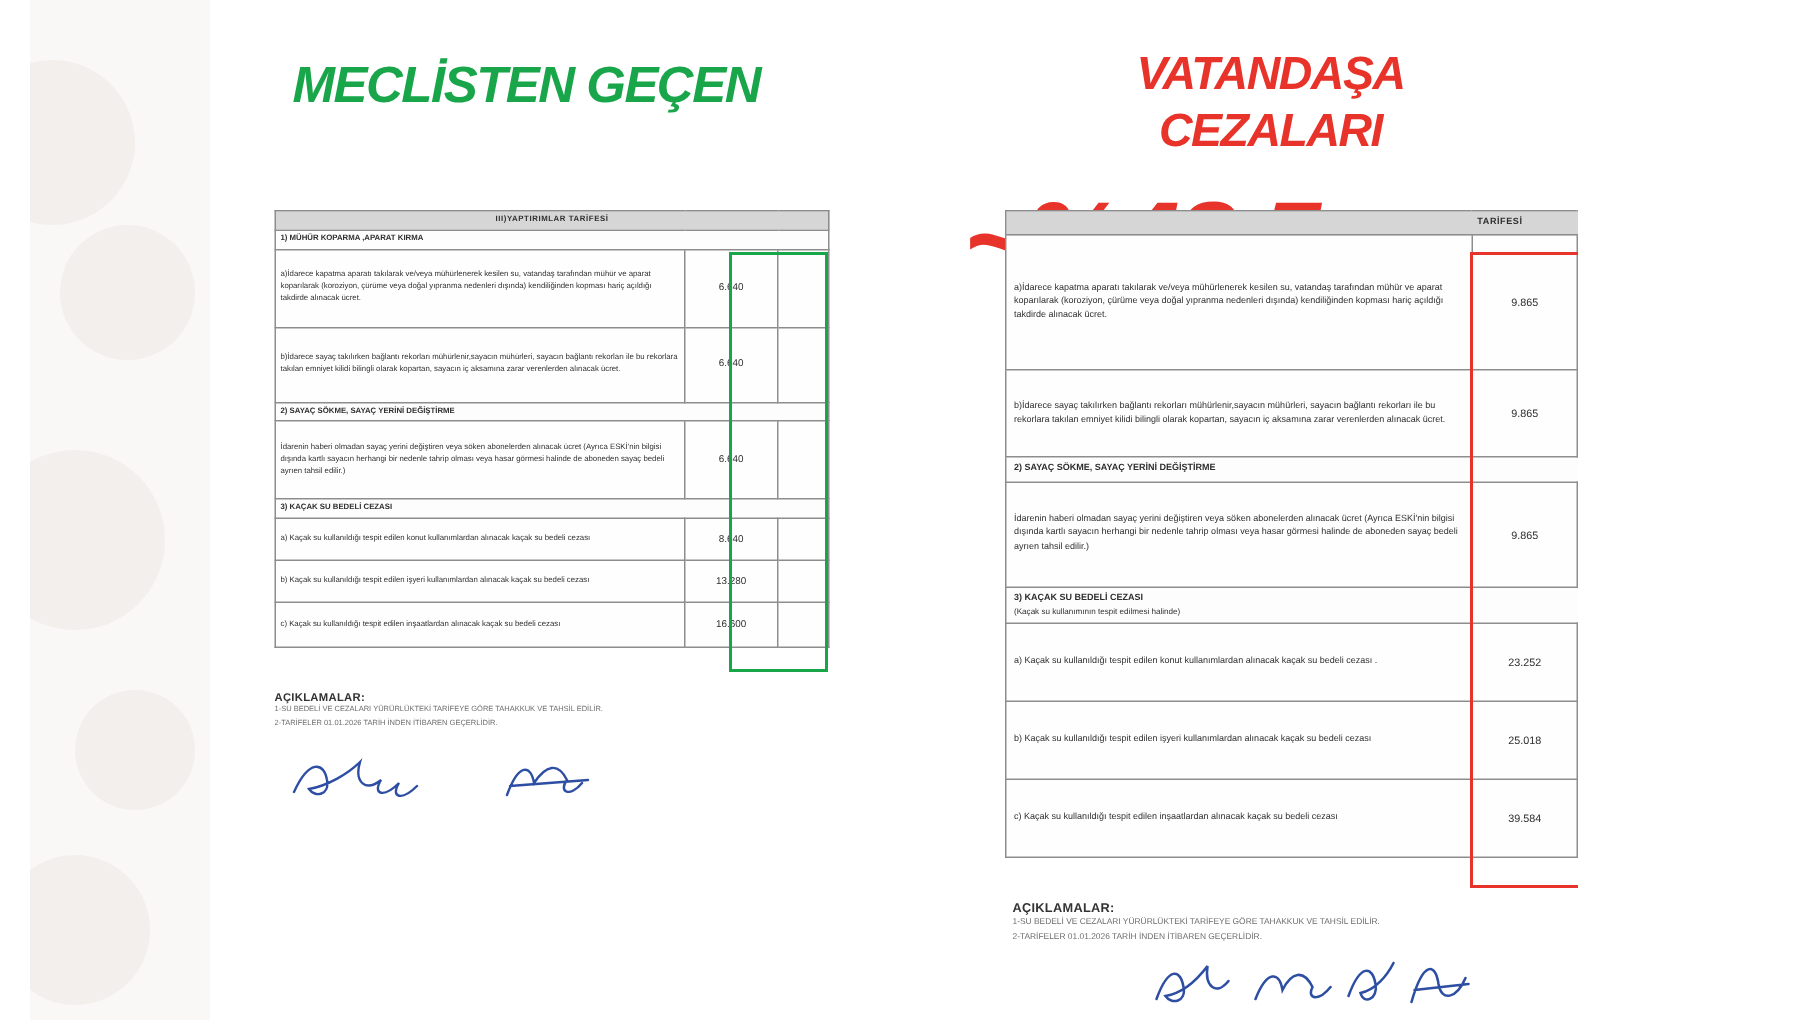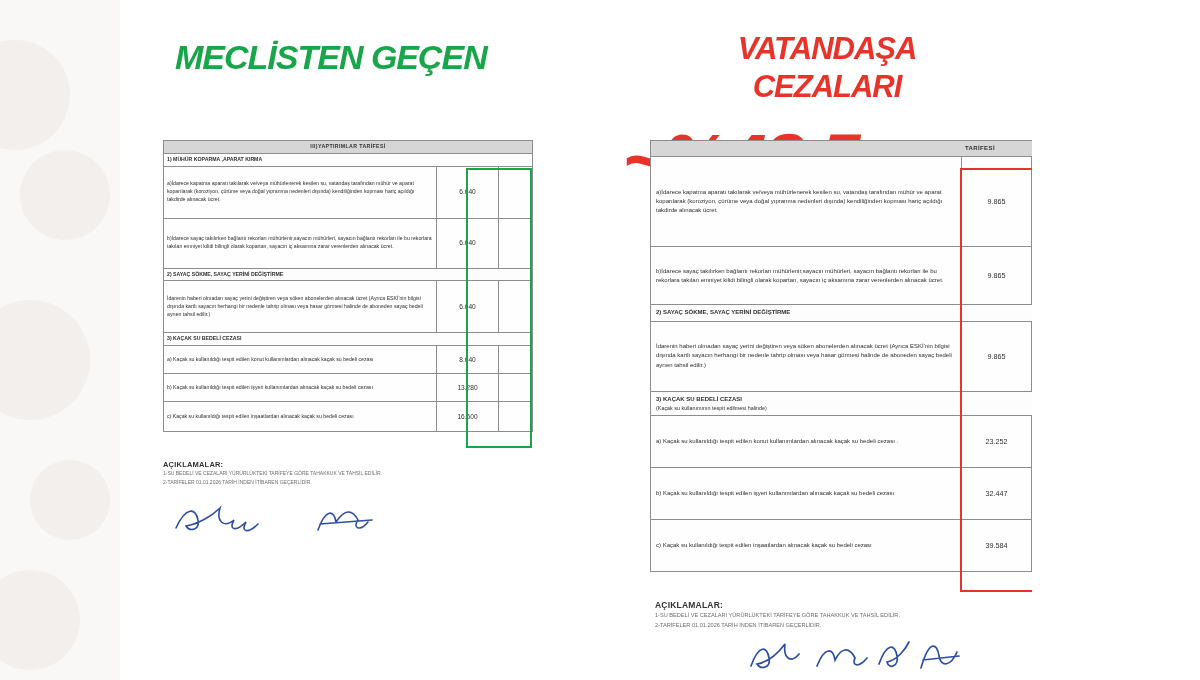--- a/index.html
+++ b/index.html
@@ -9,20 +9,21 @@
   }
   body {
     font-family: "Liberation Sans", sans-serif;
   }
   #page {
     position: relative;
     width: 1032px;
     height: 680px;
     overflow: hidden;
     background: #ffffff;
+    margin-left: 20px;
   }
   
   .bg-left {
     position: absolute;
     left: 0; top: 0;
     width: 120px; height: 680px;
     background: #faf8f6;
   }
   .bg-left .circ {
     position: absolute;
@@ -294,21 +295,21 @@
             <div style="font-weight:normal; font-size:5.4px;">(Kaçak su kullanımının tespit edilmesi halinde)</div>
           </td>
         </tr>
         <tr style="height:52px;">
           <td>a) Kaçak su kullanıldığı tespit edilen konut kullanımlardan alınacak kaçak su bedeli cezası .</td>
           <td class="amount">23.252</td>
           <td></td>
         </tr>
         <tr style="height:52px;">
           <td>b) Kaçak su kullanıldığı tespit edilen işyeri kullanımlardan alınacak kaçak su bedeli cezası</td>
-          <td class="amount">32.447</td>
+          <td class="amount">25.018</td>
           <td></td>
         </tr>
         <tr style="height:52px;">
           <td>c) Kaçak su kullanıldığı tespit edilen inşaatlardan alınacak kaçak su bedeli cezası</td>
           <td class="amount">39.584</td>
           <td></td>
         </tr>
       </tbody>
     </table>
   </div>

